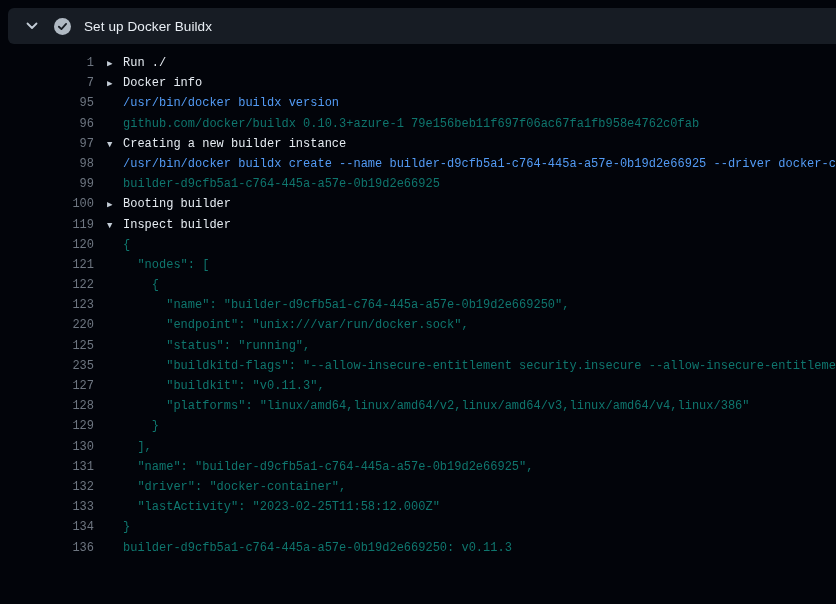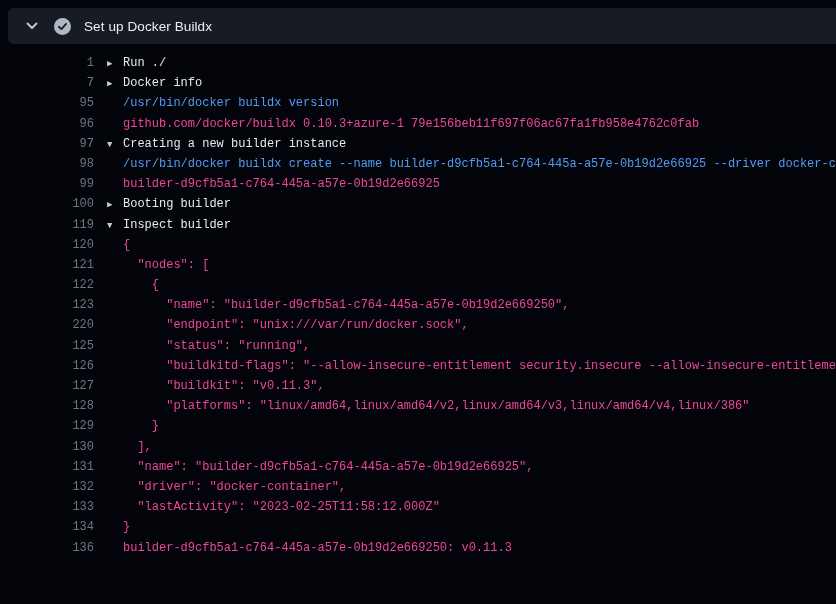--- a/index.html
+++ b/index.html
@@ -40,21 +40,21 @@
   .row{white-space:pre;height:20.2px;}
   .num{
     display:inline-block;width:52px;text-align:right;
     color:#6e7681;
   }
   .arrow{
     display:inline-block;width:12px;margin-left:13px;
     color:#c3ccd6;font-size:9px;text-align:left;
     cursor:pointer;
   }
-  .text{margin-left:4px;color:#ec4899;}
+  .text{margin-left:4px;color:#0f766e;}
   .row.group .text{color:#e6ecf2;cursor:pointer;}
   .row.command .text{color:#539bf5;}
 </style>
 </head>
 <body>
 
 <div class="step-header">
   <svg class="chevron-icon" viewBox="0 0 16 16">
     <path d="M3.5 5.5 L8 10 L12.5 5.5" fill="none" stroke="#c3ccd6" stroke-width="1.8" stroke-linecap="round" stroke-linejoin="round"></path>
   </svg>
@@ -74,21 +74,21 @@
     <div class="row command"><span class="num">98</span><span class="arrow"></span><span class="text">/usr/bin/docker buildx create --name builder-d9cfb5a1-c764-445a-a57e-0b19d2e66925 --driver docker-container</span></div>
     <div class="row"><span class="num">99</span><span class="arrow"></span><span class="text">builder-d9cfb5a1-c764-445a-a57e-0b19d2e66925</span></div>
     <div class="row group"><span class="num">100</span><span class="arrow">▶</span><span class="text">Booting builder</span></div>
     <div class="row group"><span class="num">119</span><span class="arrow">▼</span><span class="text">Inspect builder</span></div>
     <div class="row"><span class="num">120</span><span class="arrow"></span><span class="text">{</span></div>
     <div class="row"><span class="num">121</span><span class="arrow"></span><span class="text">  "nodes": [</span></div>
     <div class="row"><span class="num">122</span><span class="arrow"></span><span class="text">    {</span></div>
     <div class="row"><span class="num">123</span><span class="arrow"></span><span class="text">      "name": "builder-d9cfb5a1-c764-445a-a57e-0b19d2e669250",</span></div>
     <div class="row"><span class="num">220</span><span class="arrow"></span><span class="text">      "endpoint": "unix:///var/run/docker.sock",</span></div>
     <div class="row"><span class="num">125</span><span class="arrow"></span><span class="text">      "status": "running",</span></div>
-    <div class="row"><span class="num">126</span><span class="arrow"></span><span class="text">      "buildkitd-flags": "--allow-insecure-entitlement security.insecure --allow-insecure-entitlement network.host",</span></div>
+    <div class="row"><span class="num">235</span><span class="arrow"></span><span class="text">      "buildkitd-flags": "--allow-insecure-entitlement security.insecure --allow-insecure-entitlement network.host",</span></div>
     <div class="row"><span class="num">127</span><span class="arrow"></span><span class="text">      "buildkit": "v0.11.3",</span></div>
     <div class="row"><span class="num">128</span><span class="arrow"></span><span class="text">      "platforms": "linux/amd64,linux/amd64/v2,linux/amd64/v3,linux/amd64/v4,linux/386"</span></div>
     <div class="row"><span class="num">129</span><span class="arrow"></span><span class="text">    }</span></div>
     <div class="row"><span class="num">130</span><span class="arrow"></span><span class="text">  ],</span></div>
     <div class="row"><span class="num">131</span><span class="arrow"></span><span class="text">  "name": "builder-d9cfb5a1-c764-445a-a57e-0b19d2e66925",</span></div>
     <div class="row"><span class="num">132</span><span class="arrow"></span><span class="text">  "driver": "docker-container",</span></div>
     <div class="row"><span class="num">133</span><span class="arrow"></span><span class="text">  "lastActivity": "2023-02-25T11:58:12.000Z"</span></div>
     <div class="row"><span class="num">134</span><span class="arrow"></span><span class="text">}</span></div>
     <div class="row"><span class="num">136</span><span class="arrow"></span><span class="text">builder-d9cfb5a1-c764-445a-a57e-0b19d2e669250: v0.11.3</span></div>
   </div>

